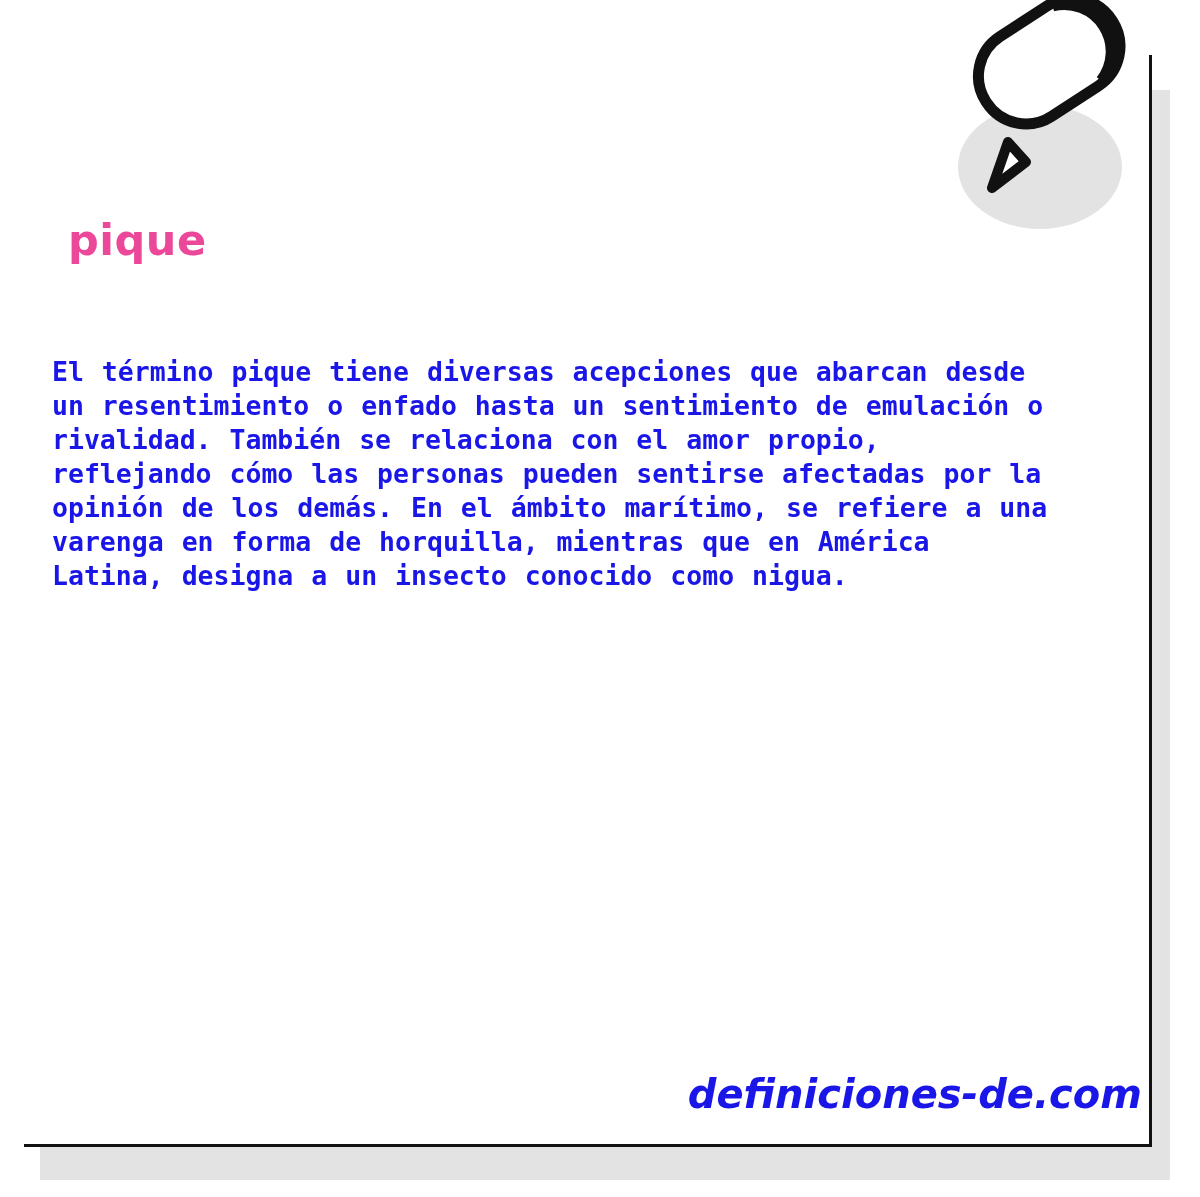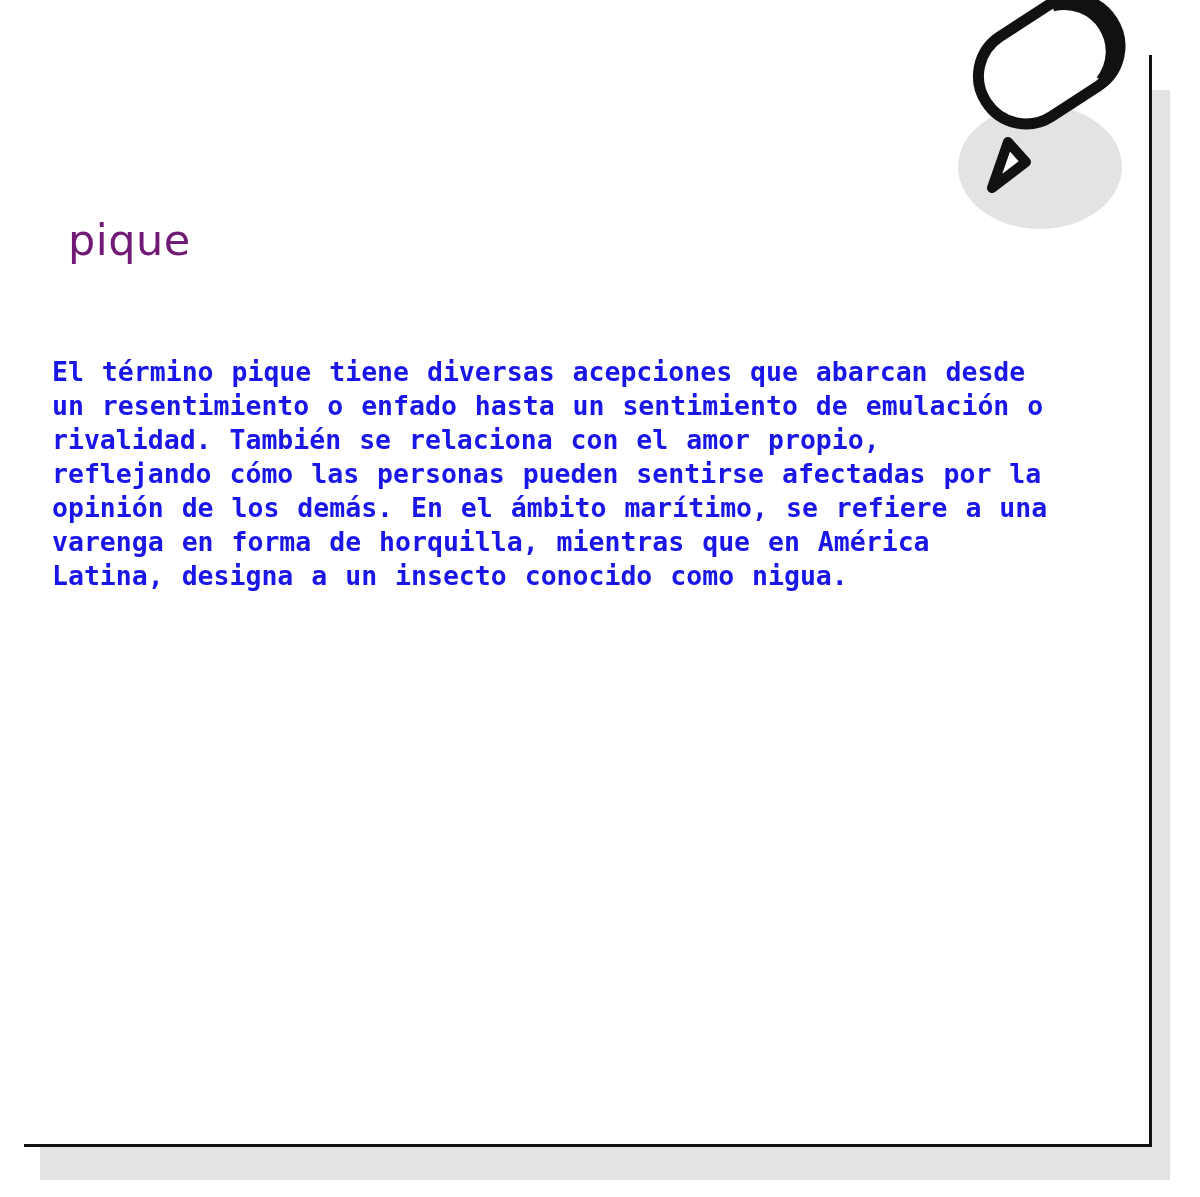--- a/index.html
+++ b/index.html
@@ -53,22 +53,22 @@
     border-right: 3px solid #111111;
     border-bottom: 3px solid #111111;
     pointer-events: none;
   }
 
   .title {
     position: absolute;
     left: 44px;
     top: 160px;
     font-size: 43px;
-    font-weight: normal;
-    color: #701a75;
+    font-weight: bold;
+    color: #ec4899;
     letter-spacing: 0.5px;
     font-family: "DejaVu Sans", sans-serif;
   }
 
   .definition {
     position: absolute;
     left: 28px;
     top: 300px;
     width: 1000px;
     font-size: 26.5px;
@@ -109,20 +109,21 @@
 <div class="canvas">
 
   <div class="note-shadow"></div>
 
   <div class="note-card">
 
     <div class="title">pique</div>
 
     <div class="definition">El término pique tiene diversas acepciones que abarcan desde un resentimiento o enfado hasta un sentimiento de emulación o rivalidad. También se relaciona con el amor propio, reflejando cómo las personas pueden sentirse afectadas por la opinión de los demás. En el ámbito marítimo, se refiere a una varenga en forma de horquilla, mientras que en América Latina, designa a un insecto conocido como nigua.</div>
 
+    <div class="site-brand">definiciones-de.com</div>
   </div>
 
   <div class="pin">
     <svg width="240" height="250" viewBox="0 0 240 250" xmlns="http://www.w3.org/2000/svg">
 
       <ellipse cx="110" cy="175" rx="82" ry="62" fill="#e3e3e3"></ellipse>
 
       <g transform="rotate(-33 130 95)">
         <rect x="60" y="20" width="150" height="95" rx="47" ry="47" fill="#ffffff" stroke="#111111" stroke-width="11"></rect>
 

